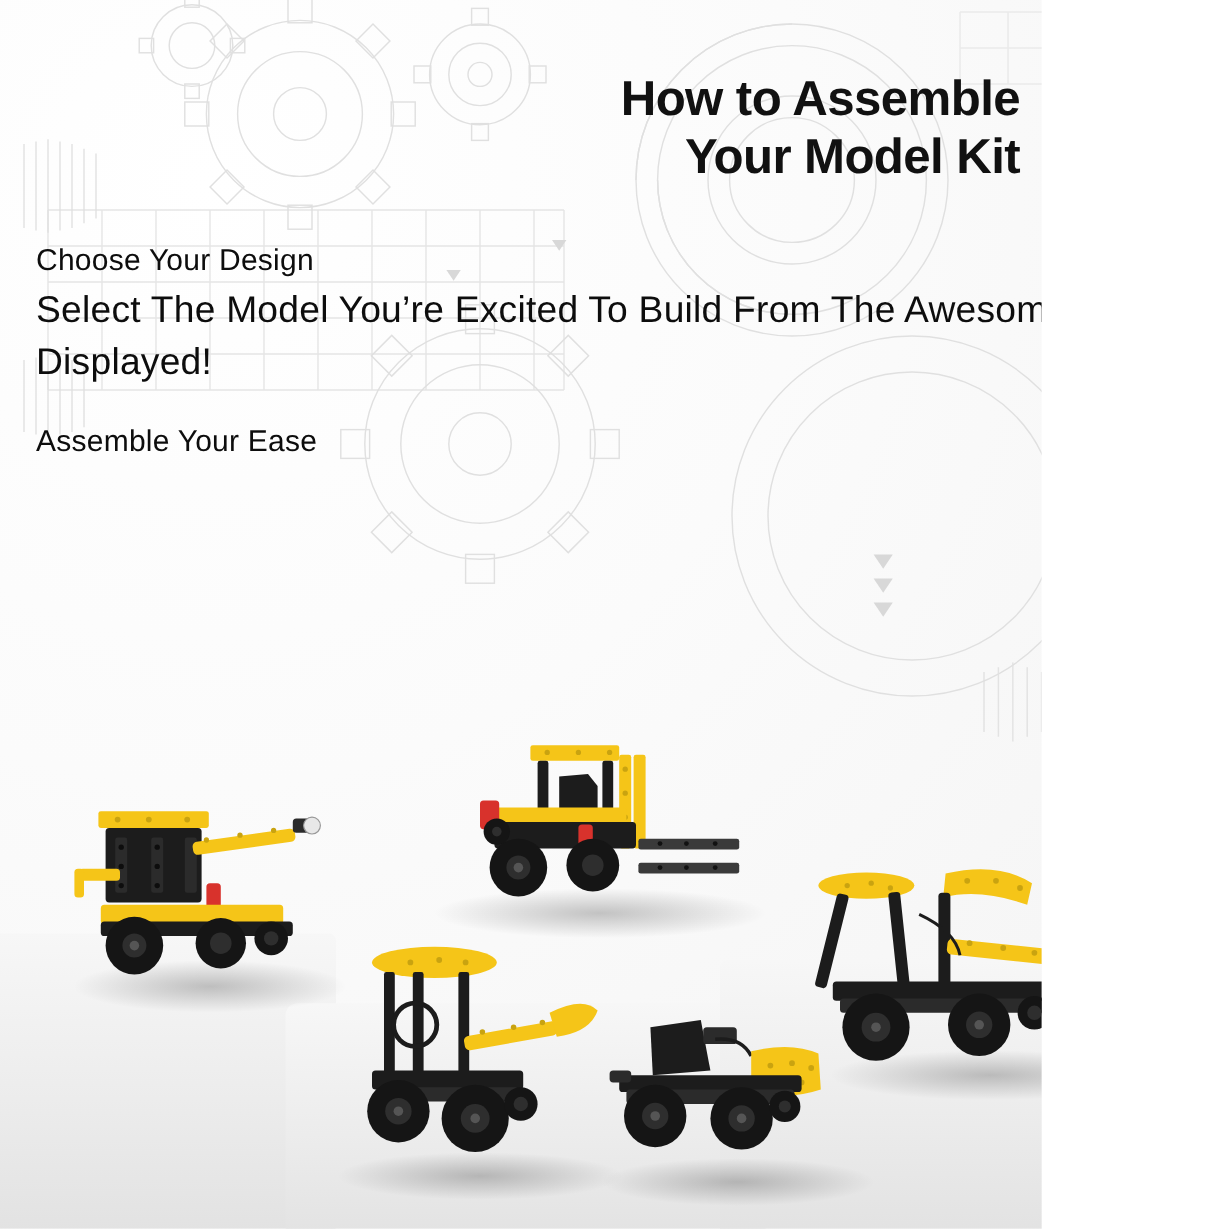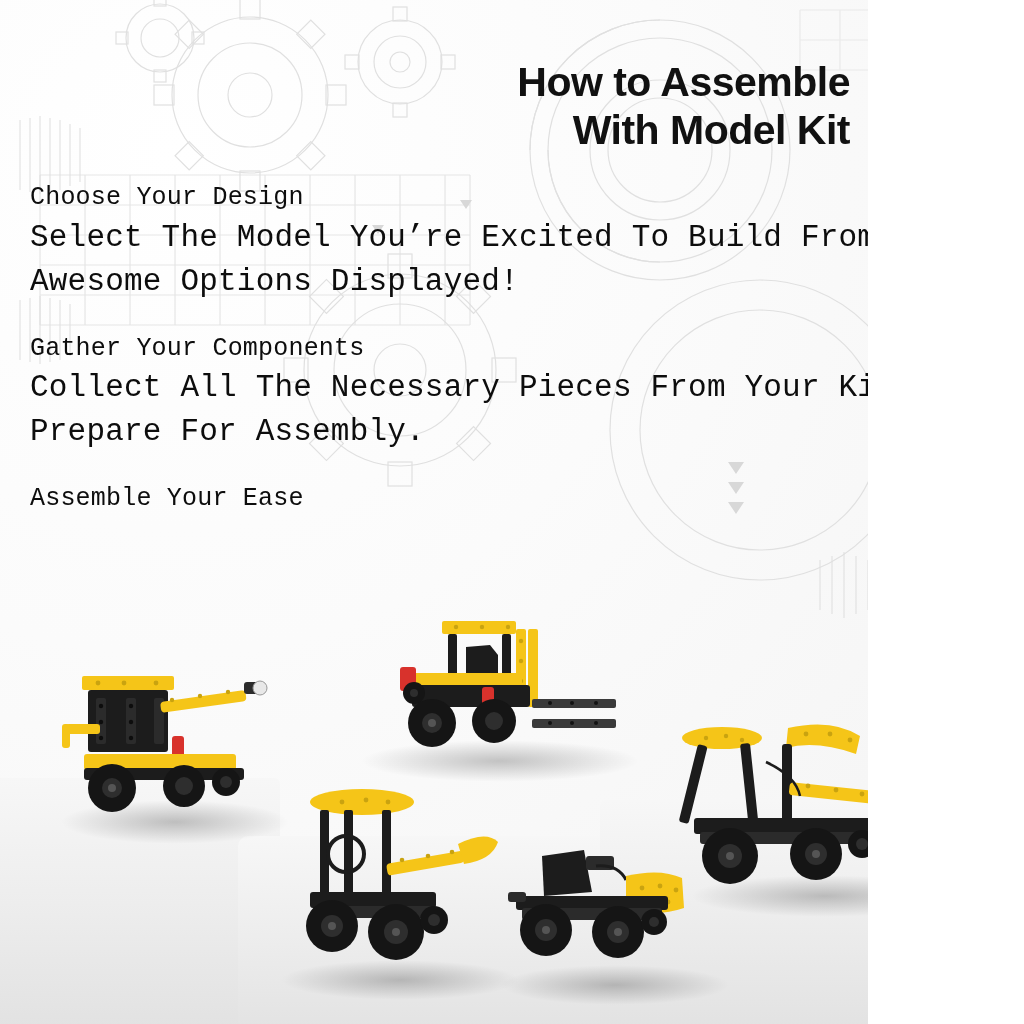--- a/index.html
+++ b/index.html
@@ -48,24 +48,23 @@
     letter-spacing: -0.5px;
   }
   .heading .line {
     display: block;
     white-space: nowrap;
   }
 
   
   .steps {
     position: absolute;
-    top: 180px;
+    top: 200px;
     left: 30px;
     width: 985px;
-    font-family: Liberation Mono, monospace;
   }
   .step {
     margin-bottom: 27px;
   }
   .step-title {
     font-size: 25px;
     color: #0d0d0d;
     line-height: 1.42;
     letter-spacing: 0.2px;
   }
@@ -208,34 +207,30 @@
         <polygon points="728,482 744,482 736,494"></polygon>
         <polygon points="728,502 744,502 736,514"></polygon>
         <polygon points="460,200 472,200 466,209"></polygon>
         <polygon points="372,225 384,225 378,234"></polygon>
       </g>
     </svg>
   </div>
 
   <div class="heading">
     <span class="line">How to Assemble</span>
-    <span class="line">With Model Kit</span>
+    <span class="line">Your Model Kit</span>
   </div>
 
   <div class="steps">
 
     <div class="step">
       <div class="step-title">Choose Your Design</div>
       <div class="step-desc">Select The Model You’re Excited To Build From The Awesome Options Displayed!</div>
     </div>
 
-    <div class="step">
-      <div class="step-title">Gather Your Components</div>
-      <div class="step-desc">Collect All The Necessary Pieces From Your Kit To Prepare For Assembly.</div>
-    </div>
 
     <div class="step">
       <div class="step-title">Assemble Your Ease</div>
     </div>
 
   </div>
 
   <div class="photo-area">
 
     <div class="podium p1"></div>

